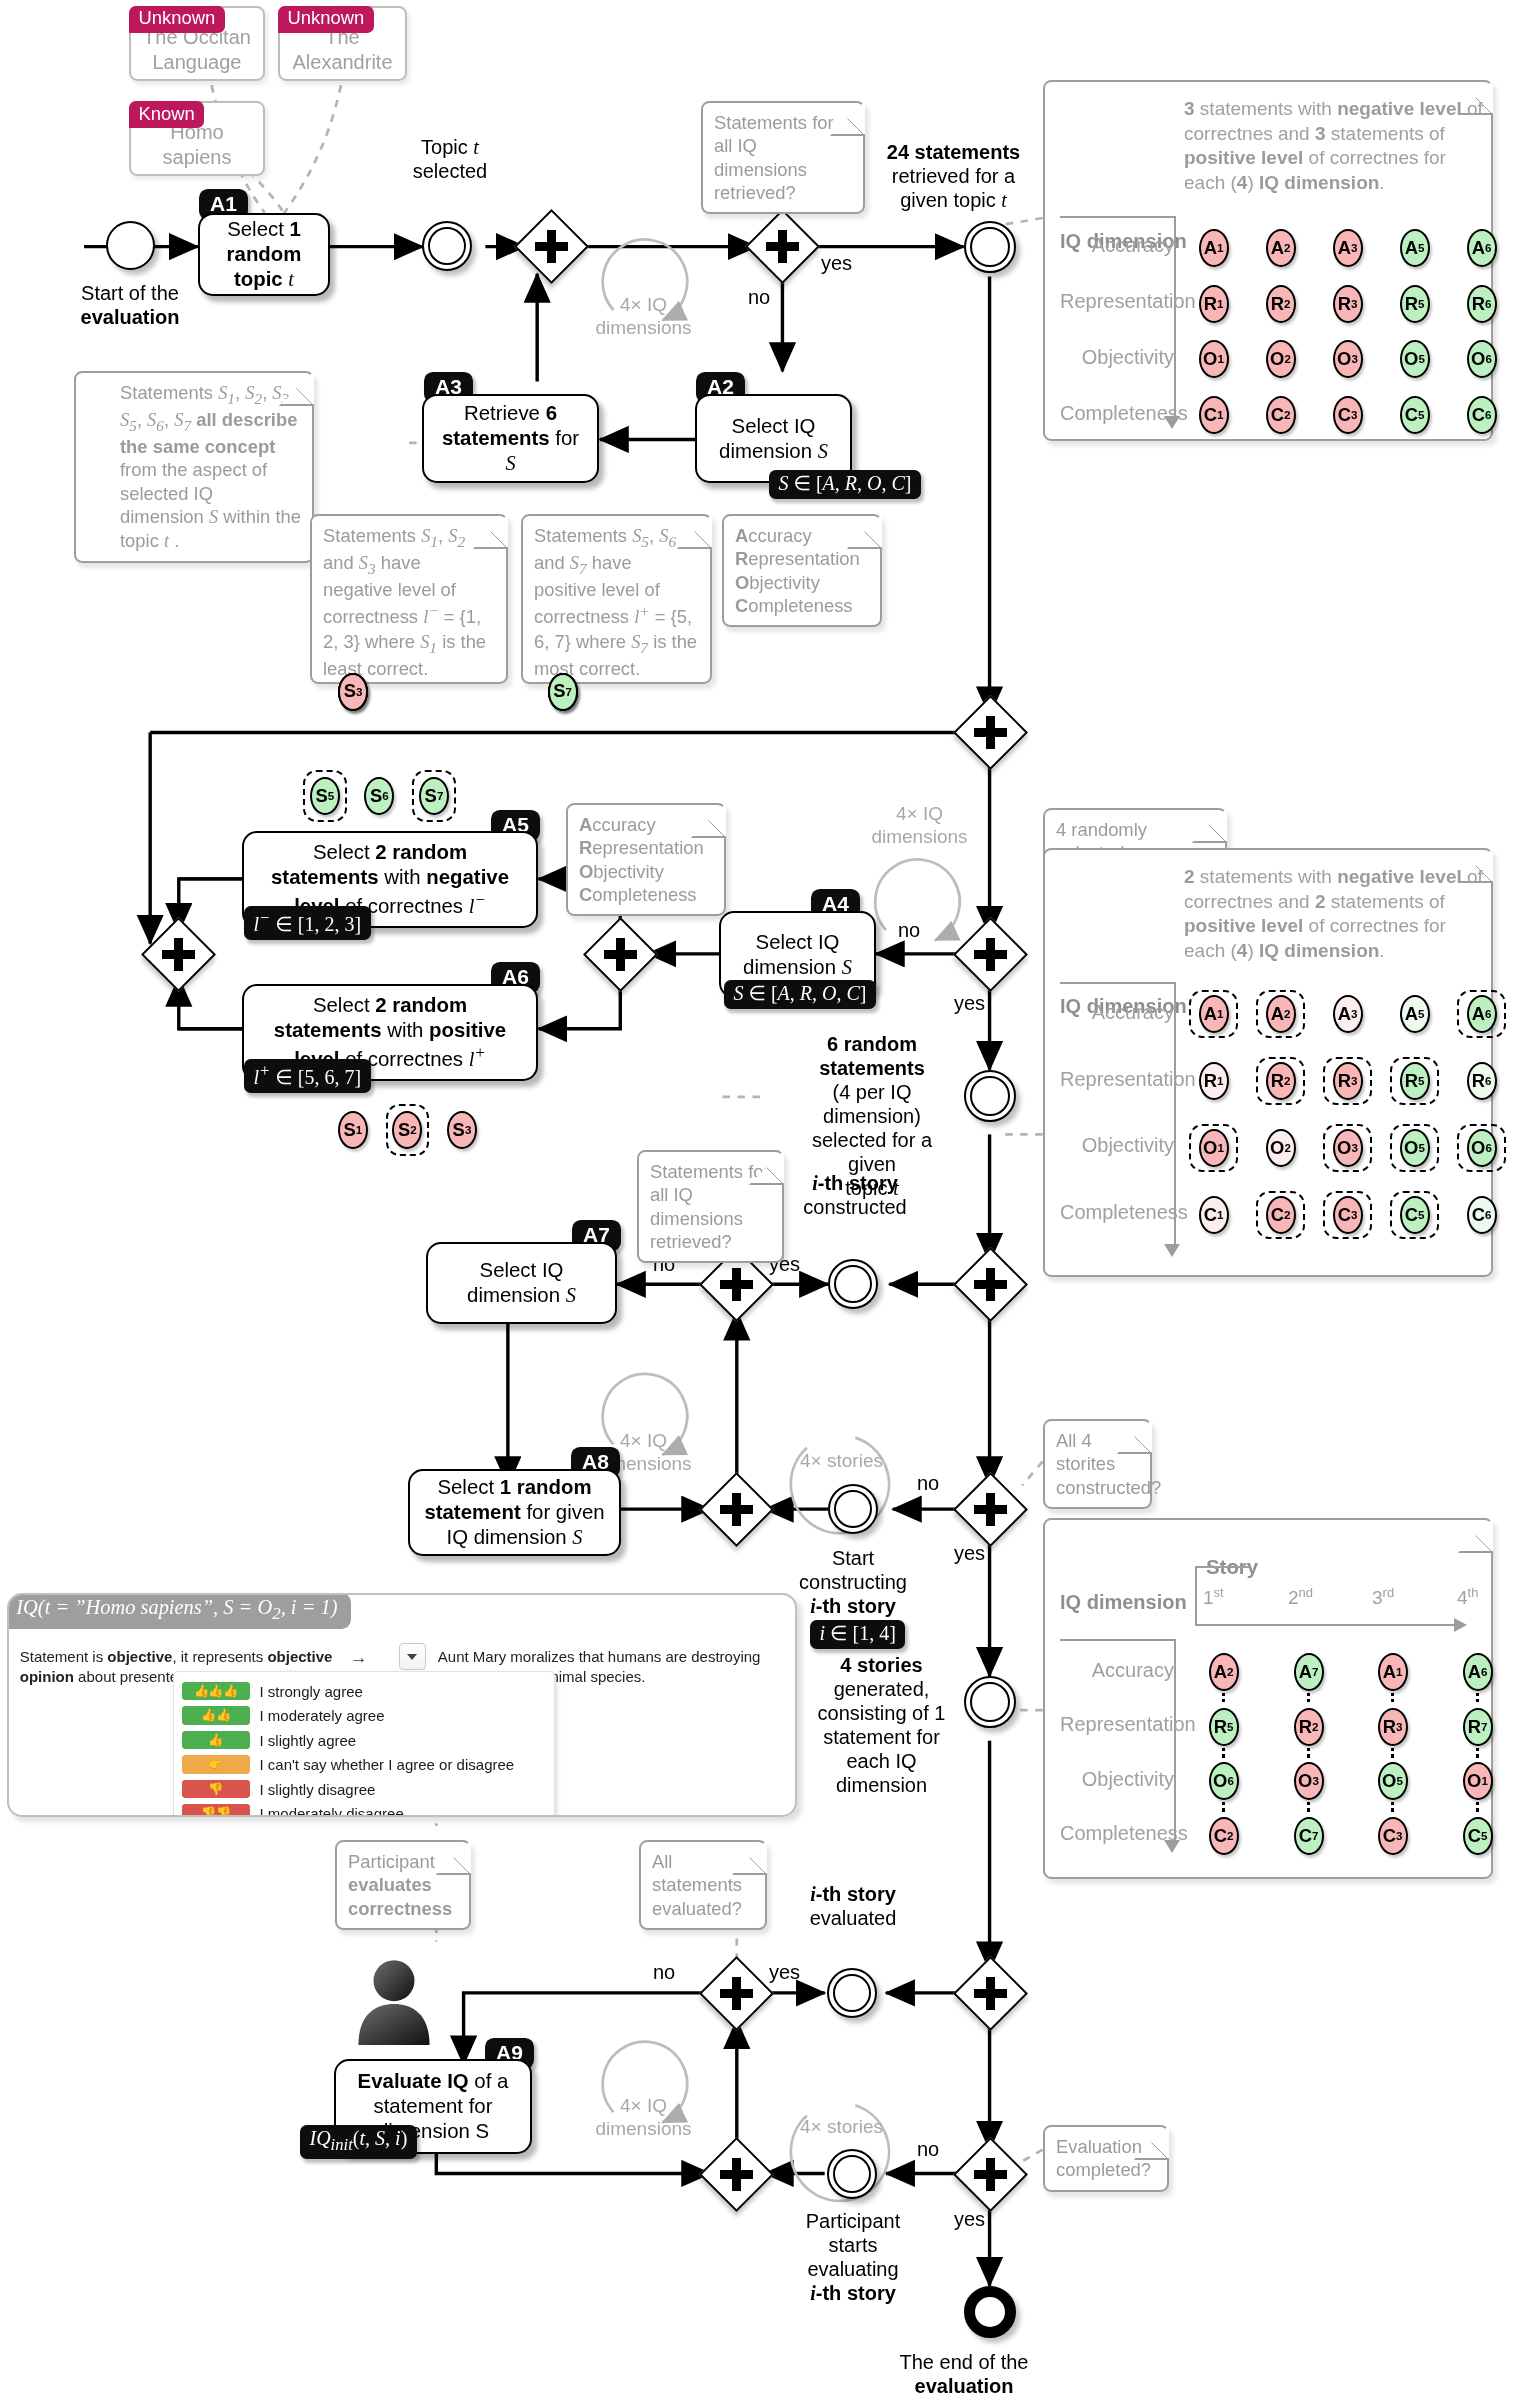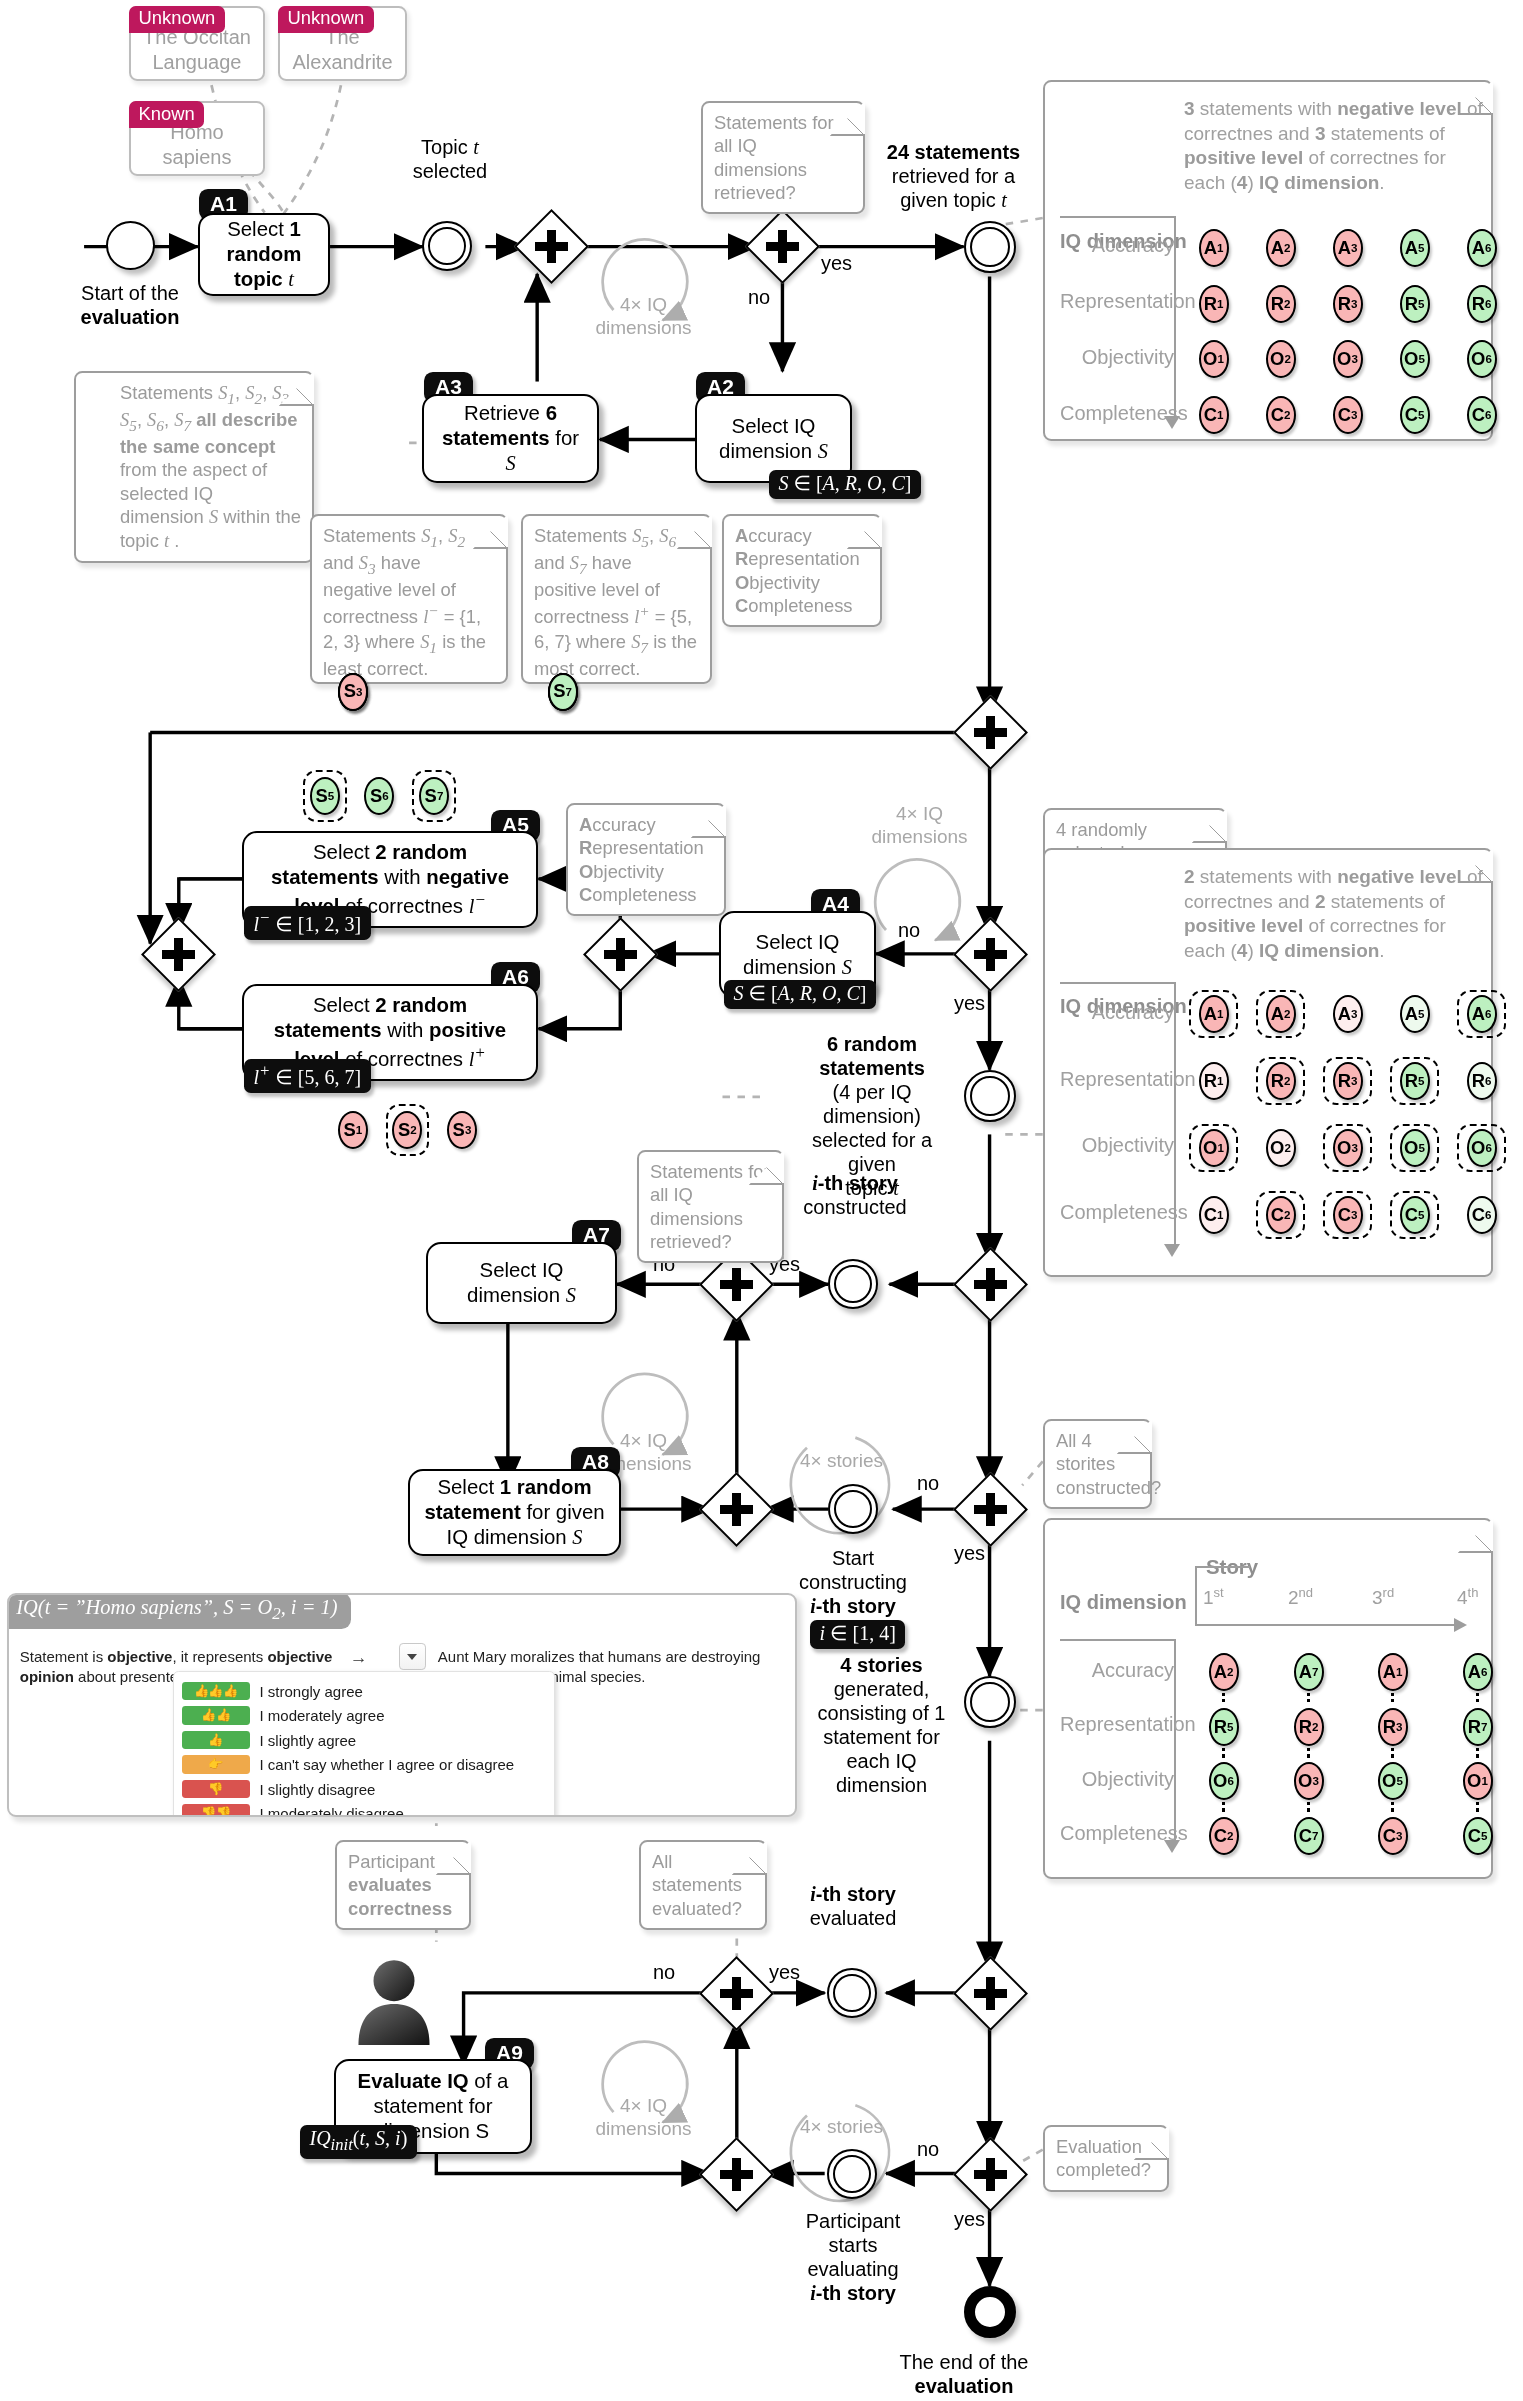--- a/index.html
+++ b/index.html
@@ -116,21 +116,21 @@
   .selbox { position:absolute; border:2.7px dashed #000; border-radius:13.6px; }
 
   
   .tbl-head { position:absolute; font-size:20px; font-weight:bold; color:#8f8f8f; }
   .tbl-row { position:absolute; font-size:20px; color:#a0a0a0; text-align:right; }
   .tbl-vline { position:absolute; background:#9d9d9d; width:2px; }
   .tbl-hline { position:absolute; background:#9d9d9d; height:2px; }
 
   
   .shot {
-    position:absolute; background:#fff; border:2px solid #bfbfbf; border-radius:9px;
+    position:absolute; background:#fff; border:2px solid #bfbfbf; border-radius:15px;
     box-shadow:4.1px 4.8px 5.5px rgba(0,0,0,0.12); overflow:hidden;
   }
   .shot-title {
     position:absolute; left:-2px; top:-2px; background:#9e9e9e; color:#fff;
     font-family:"Liberation Serif", serif; font-style:italic; font-size:20.4px;
     padding:4.1px 13.6px 6.1px 9.5px; border-radius:6.8px 9.5px 9.5px 0; line-height:1.05;
     white-space:nowrap;
   }
   .shot-stmt { position:absolute; font-size:15px; color:#222; line-height:1.35; }
   .shot-stmt b { font-weight:bold; }

